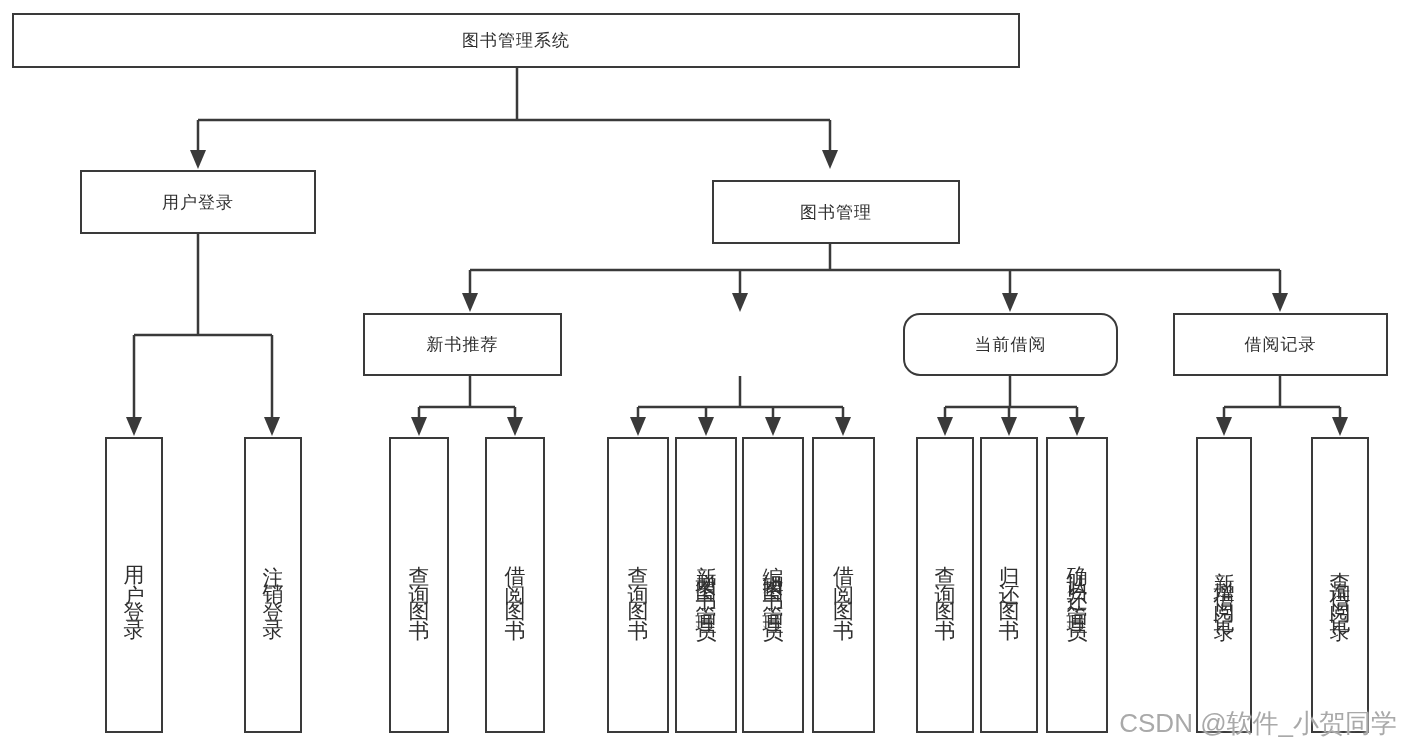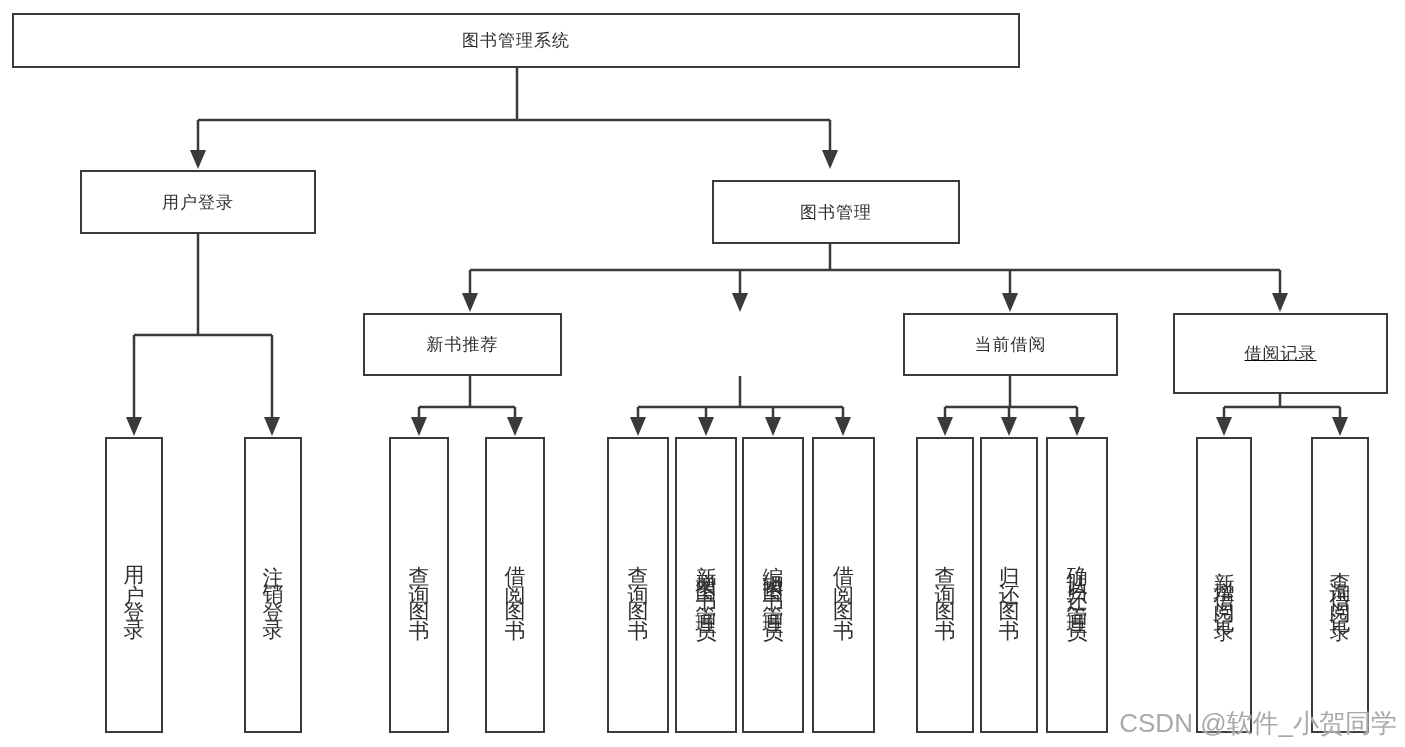--- a/index.html
+++ b/index.html
@@ -105,24 +105,24 @@
   <div class="box" style="left:80px; top:170px; width:236px; height:64px;">
     <span class="hlabel">用户登录</span>
   </div>
   <div class="box" style="left:712px; top:180px; width:248px; height:64px;">
     <span class="hlabel">图书管理</span>
   </div>
 
   <div class="box" style="left:363px; top:313px; width:199px; height:63px;">
     <span class="hlabel">新书推荐</span>
   </div>
-  <div class="box" style="left:903px; top:313px; width:215px; height:63px;">
+  <div class="box" style="left:903px; top:313px; width:215px; height:63px;border-radius:17px;">
     <span class="hlabel">当前借阅</span>
   </div>
-  <div class="box" style="left:1173px; top:313px; width:215px; height:81px;text-decoration:underline;">
+  <div class="box" style="left:1173px; top:313px; width:215px; height:63px;">
     <span class="hlabel">借阅记录</span>
   </div>
 
   <div class="box" style="left:105px; top:437px; width:58px; height:296px;">
     <span class="vlabel sp4">用户登录</span>
   </div>
   <div class="box" style="left:244px; top:437px; width:58px; height:296px;">
     <span class="vlabel sp4">注销登录</span>
   </div>
 

